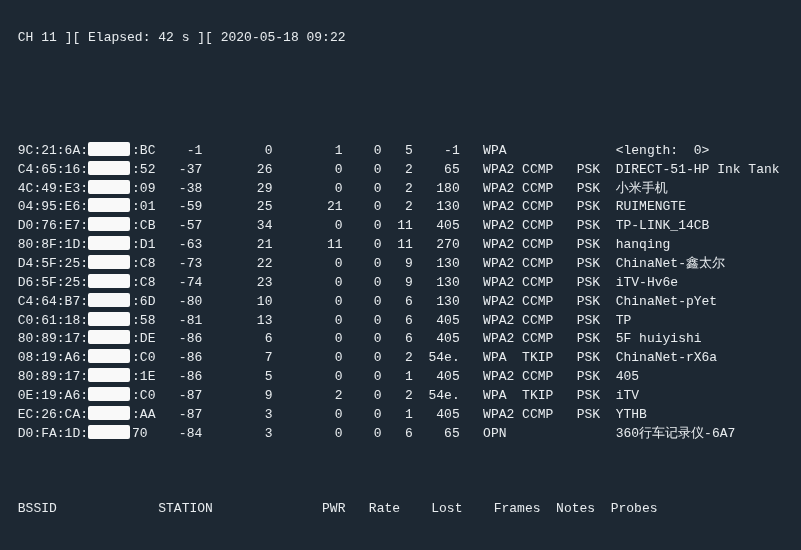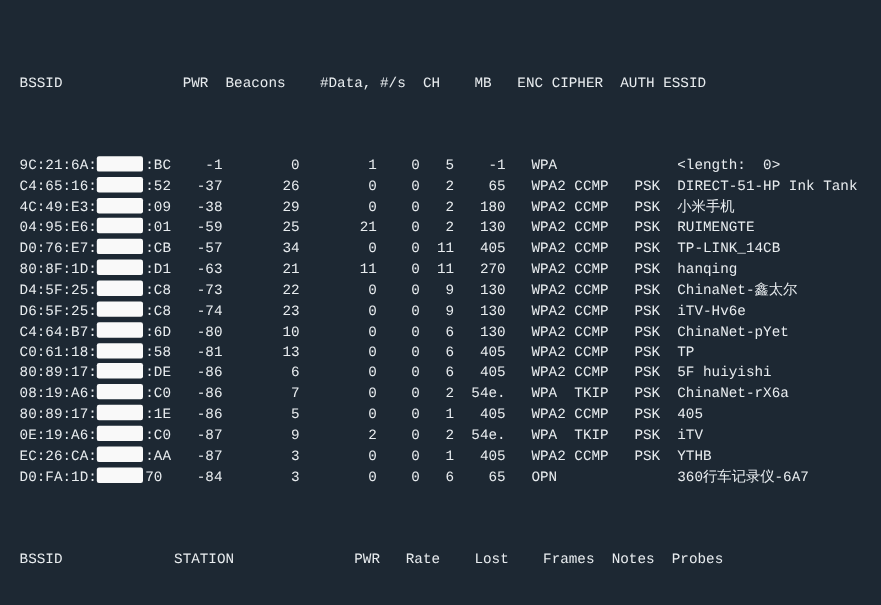--- a/index.html
+++ b/index.html
@@ -7,21 +7,21 @@
     font-size:13px;line-height:1.45;}
   .screen{white-space:pre;padding:10px 10px 10px 10px;width:801px;box-sizing:border-box;}
   .redact{display:inline-block;width:42px;height:14px;background:#f9f9f9;border-radius:2px;margin-right:2px;
     vertical-align:-2px;}
   .row{display:block;}
 </style>
 </head>
 <body>
 
 <div class="screen">
+<span class="row"> <span>CH 11</span> ][ <span>Elapsed: 42 s</span> ][ <span>2020-05-18 09:22</span></span>
 <span class="row"> </span>
-<span class="row" id="ap-head"> BSSID              PWR  Beacons    #Data, #/s  CH    MB   ENC CIPHER  AUTH ESSID</span>
 <span class="row"> </span>
 <div id="ap-rows"><span class="row"> <span>9C:21:6A:</span><span class="redact"></span><span>:BC</span>    -1        0        1    0   5    -1   WPA              <span>&lt;length:  0&gt;</span></span><span class="row"> <span>C4:65:16:</span><span class="redact"></span><span>:52</span>   -37       26        0    0   2    65   WPA2 CCMP   PSK  <span>DIRECT-51-HP Ink Tank</span></span><span class="row"> <span>4C:49:E3:</span><span class="redact"></span><span>:09</span>   -38       29        0    0   2   180   WPA2 CCMP   PSK  <span>小米手机</span></span><span class="row"> <span>04:95:E6:</span><span class="redact"></span><span>:01</span>   -59       25       21    0   2   130   WPA2 CCMP   PSK  <span>RUIMENGTE</span></span><span class="row"> <span>D0:76:E7:</span><span class="redact"></span><span>:CB</span>   -57       34        0    0  11   405   WPA2 CCMP   PSK  <span>TP-LINK_14CB</span></span><span class="row"> <span>80:8F:1D:</span><span class="redact"></span><span>:D1</span>   -63       21       11    0  11   270   WPA2 CCMP   PSK  <span>hanqing</span></span><span class="row"> <span>D4:5F:25:</span><span class="redact"></span><span>:C8</span>   -73       22        0    0   9   130   WPA2 CCMP   PSK  <span>ChinaNet-鑫太尔</span></span><span class="row"> <span>D6:5F:25:</span><span class="redact"></span><span>:C8</span>   -74       23        0    0   9   130   WPA2 CCMP   PSK  <span>iTV-Hv6e</span></span><span class="row"> <span>C4:64:B7:</span><span class="redact"></span><span>:6D</span>   -80       10        0    0   6   130   WPA2 CCMP   PSK  <span>ChinaNet-pYet</span></span><span class="row"> <span>C0:61:18:</span><span class="redact"></span><span>:58</span>   -81       13        0    0   6   405   WPA2 CCMP   PSK  <span>TP</span></span><span class="row"> <span>80:89:17:</span><span class="redact"></span><span>:DE</span>   -86        6        0    0   6   405   WPA2 CCMP   PSK  <span>5F huiyishi</span></span><span class="row"> <span>08:19:A6:</span><span class="redact"></span><span>:C0</span>   -86        7        0    0   2  54e.   WPA  TKIP   PSK  <span>ChinaNet-rX6a</span></span><span class="row"> <span>80:89:17:</span><span class="redact"></span><span>:1E</span>   -86        5        0    0   1   405   WPA2 CCMP   PSK  <span>405</span></span><span class="row"> <span>0E:19:A6:</span><span class="redact"></span><span>:C0</span>   -87        9        2    0   2  54e.   WPA  TKIP   PSK  <span>iTV</span></span><span class="row"> <span>EC:26:CA:</span><span class="redact"></span><span>:AA</span>   -87        3        0    0   1   405   WPA2 CCMP   PSK  <span>YTHB</span></span><span class="row"> <span>D0:FA:1D:</span><span class="redact"></span><span>70 </span>   -84        3        0    0   6    65   OPN              <span>360行车记录仪-6A7</span></span></div>
 <span class="row"> </span>
 <span class="row" id="st-head"> BSSID             STATION              PWR   Rate    Lost    Frames  Notes  Probes</span>
 
 
 </div>
 
 </body></html>

